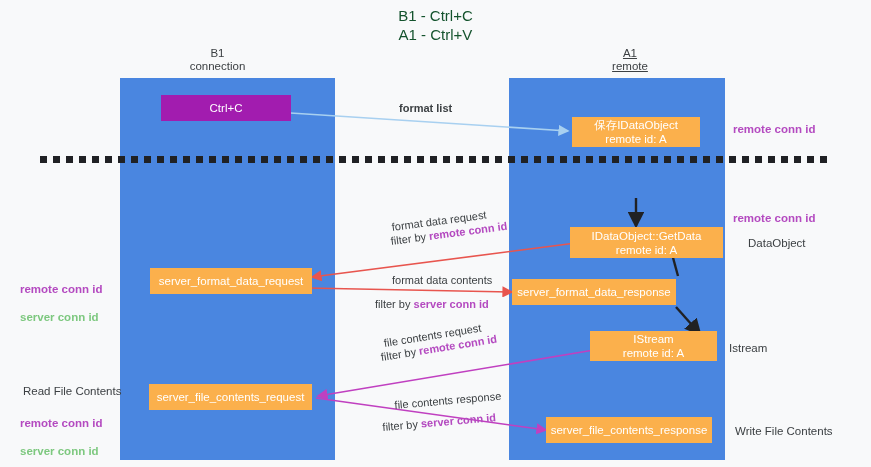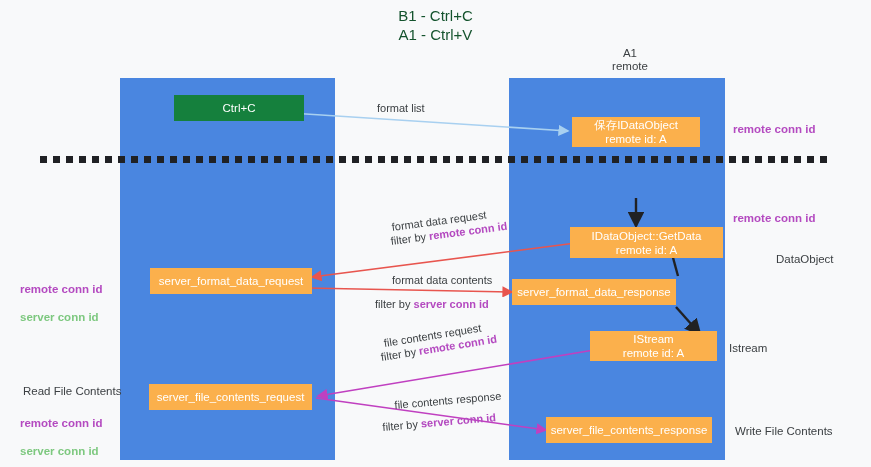--- a/index.html
+++ b/index.html
@@ -50,21 +50,21 @@
     display: flex;
     align-items: center;
     justify-content: center;
     text-align: center;
     color: #ffffff;
     font-size: 11.5px;
     line-height: 14px;
     white-space: pre-line;
     padding: 2px 4px;
   }
-  .box.green  { background: #15803d; margin-left: 13px; }
+  .box.green  { background: #a21caf; }
   .box.orange { background: #fbb04c; }
 
   
   .note {
     font-size: 11.5px;
     line-height: 14px;
     white-space: pre-line;
   }
   .note.purple { color: #b44ac0; font-weight: bold; }
   .note.plain  { color: #3c4043; }
@@ -87,21 +87,23 @@
   }
 </style>
 </head>
 <body>
 
 <div id="canvas">
 
   <div class="abs" id="title">B1 - Ctrl+C
 A1 - Ctrl+V</div>
 
-  <div class="abs lane-head" style="left:550px; top:47px; width:160px;">A1
+  <div class="abs lane-head" style="left:150px; top:47px; width:135px;">B1
+connection</div>
+  <div class="abs lane-head" style="left:550px; top:47px; width:160px;text-decoration:underline;">A1
 remote</div>
 
   <div class="abs lane" style="left:120px; top:78px; width:215px; height:382px;"></div>
   <div class="abs lane" style="left:509px; top:78px; width:216px; height:382px;"></div>
 
   <svg class="abs" style="left:0; top:0;" width="871" height="467">
     <defs>
       <marker id="ah-blue" markerWidth="7" markerHeight="7" refX="6" refY="3.5" orient="auto">
         <path d="M0,0 L7,3.5 L0,7 z" fill="#a8d0f0"></path>
       </marker>
@@ -154,39 +156,39 @@
 remote id: A</div>
 
   <div class="abs box orange" style="left:149px; top:384px; width:163px; height:26px;">server_file_contents_request</div>
 
   <div class="abs box orange" style="left:546px; top:417px; width:166px; height:26px;">server_file_contents_response</div>
 
   <div class="abs note purple" style="left:733px; top:122px;">remote conn id</div>
 
   <div class="abs note purple" style="left:733px; top:211px;">remote conn id</div>
 
-  <div class="abs note plain" style="left:776px; top:236px;margin-top:16px;">DataObject</div>
+  <div class="abs note plain" style="left:748px; top:236px;">DataObject</div>
 
   <div class="abs note plain" style="left:729px; top:341px;">Istream</div>
 
   <div class="abs note plain" style="left:735px; top:424px;text-align:center;">Write File Contents</div>
 
   <div class="abs note dual" style="left:20px; top:268px;">
     <span class="l1">remote conn id</span>
     <span class="l2">server conn id</span>
   </div>
 
   <div class="abs note plain" style="left:23px; top:384px;">Read File Contents</div>
 
   <div class="abs note dual" style="left:20px; top:402px;">
     <span class="l1">remote conn id</span>
     <span class="l2">server conn id</span>
   </div>
 
-  <div class="abs elabel" style="left:377px; top:102px;">
+  <div class="abs elabel" style="left:399px; top:102px;font-weight:bold;">
     <span>format list</span>
   </div>
 
   <div class="abs elabel" style="left:391px; top:221px; transform:rotate(-7.5deg);">
     <span>format data request</span>
   </div>
 
   <div class="abs elabel" style="left:390px; top:235px; transform:rotate(-7.5deg);">
     <span>filter by </span><b class="p">remote conn id</b>
   </div>

